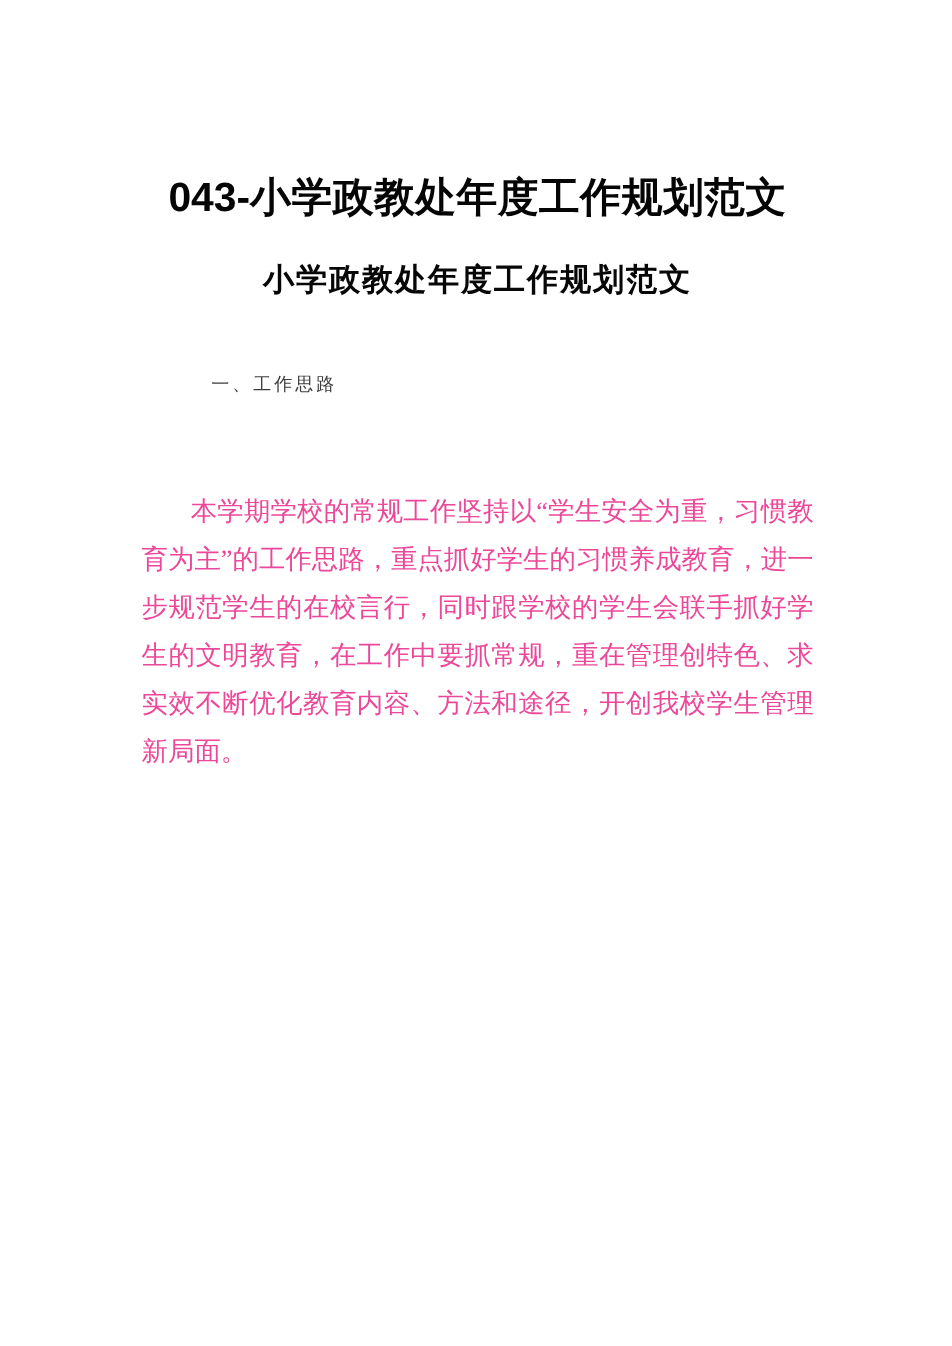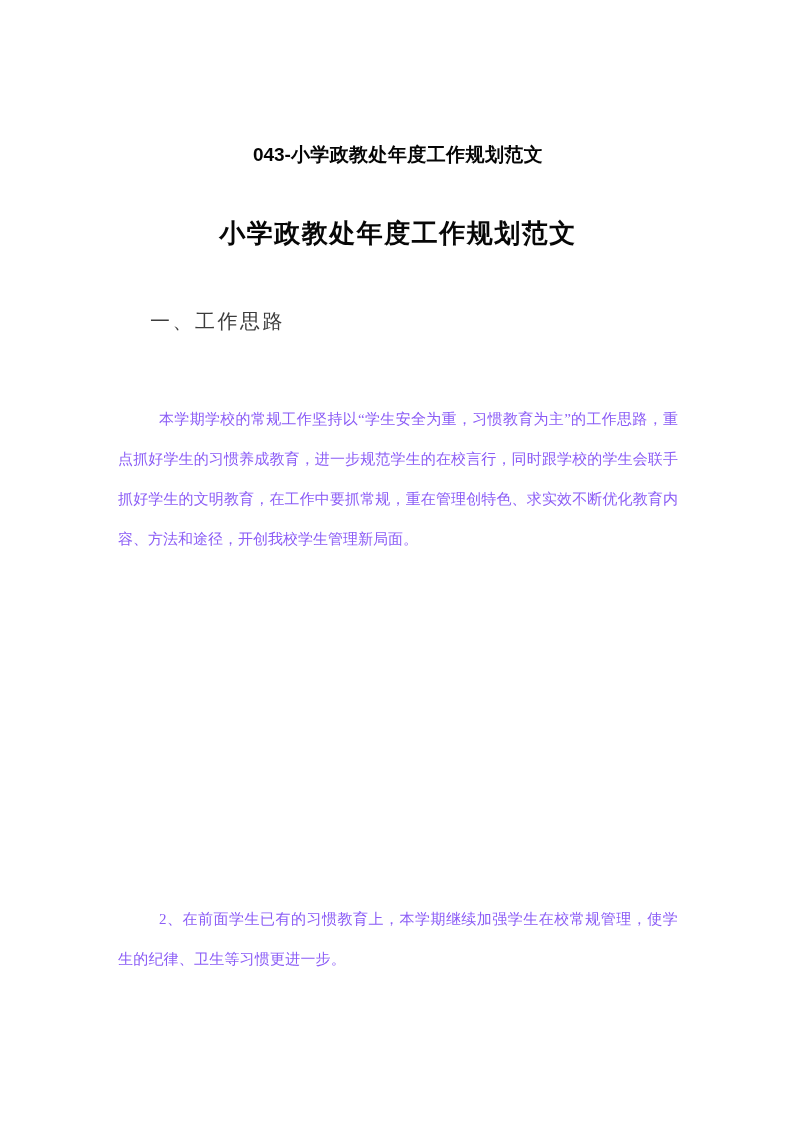--- a/index.html
+++ b/index.html
@@ -20,21 +20,21 @@
     overflow: hidden;
     box-sizing: border-box;
   }
 
   
   .doc-title-1 {
     position: absolute;
     left: 118px;
     top: 122px;
     width: 560px;
-    font-size: 19px;
+    font-size: 34px;
     line-height: 40px;
     font-weight: bold;
     color: #050505;
     letter-spacing: 0.4px;
     text-align: center;
     white-space: nowrap;
   }
 
   .doc-title-1 .code {
     font-family: "Liberation Sans", "DejaVu Sans", sans-serif;
@@ -52,38 +52,38 @@
     font-weight: bold;
     color: #070707;
     letter-spacing: 1.5px;
     text-align: center;
     white-space: nowrap;
   }
 
   
   .section-heading {
     position: absolute;
-    left: 106px;
+    left: 132px;
     width: 560px;
-    font-size: 20px;
+    font-size: 15px;
     line-height: 34px;
     color: #3c3c3c;
     letter-spacing: 2.5px;
     text-indent: 44px;
     font-weight: normal;
   }
 
   
   .para {
     position: absolute;
     left: 118px;
     width: 560px;
-    font-size: 15px;
+    font-size: 22px;
     line-height: 40px;
-    color: #8b5cf6;
+    color: #ec4899;
     text-align: justify;
     text-align-last: left;
     text-justify: inter-character;
     letter-spacing: 0.2px;
     text-indent: 41px;
   }
 
   .para.tight {
     letter-spacing: 0px;
   }
@@ -105,15 +105,14 @@
   </h1>
 
   <h2 class="doc-title-2">小学政教处年度工作规划范文</h2>
 
   <div class="section-heading" id="heading-1">一、工作思路</div>
 
   <p class="para tight" id="para-1">本学期学校的常规工作坚持以“学生安全为重，习惯教育为主”的工作思路，重点抓好学生的习惯养成教育，进一步规范学生的在校言行，同时跟学校的学生会联手抓好学生的文明教育，在工作中要抓常规，重在管理创特色、求实效不断优化教育内容、方法和途径，开创我校学生管理新局面。</p>
 
 
 
-  <p class="para" id="para-3">2、在前面学生已有的习惯教育上，本学期继续加强学生在校常规管理，使学生的纪律、卫生等习惯更进一步。</p>
 
 </div>
 
 </body></html>

